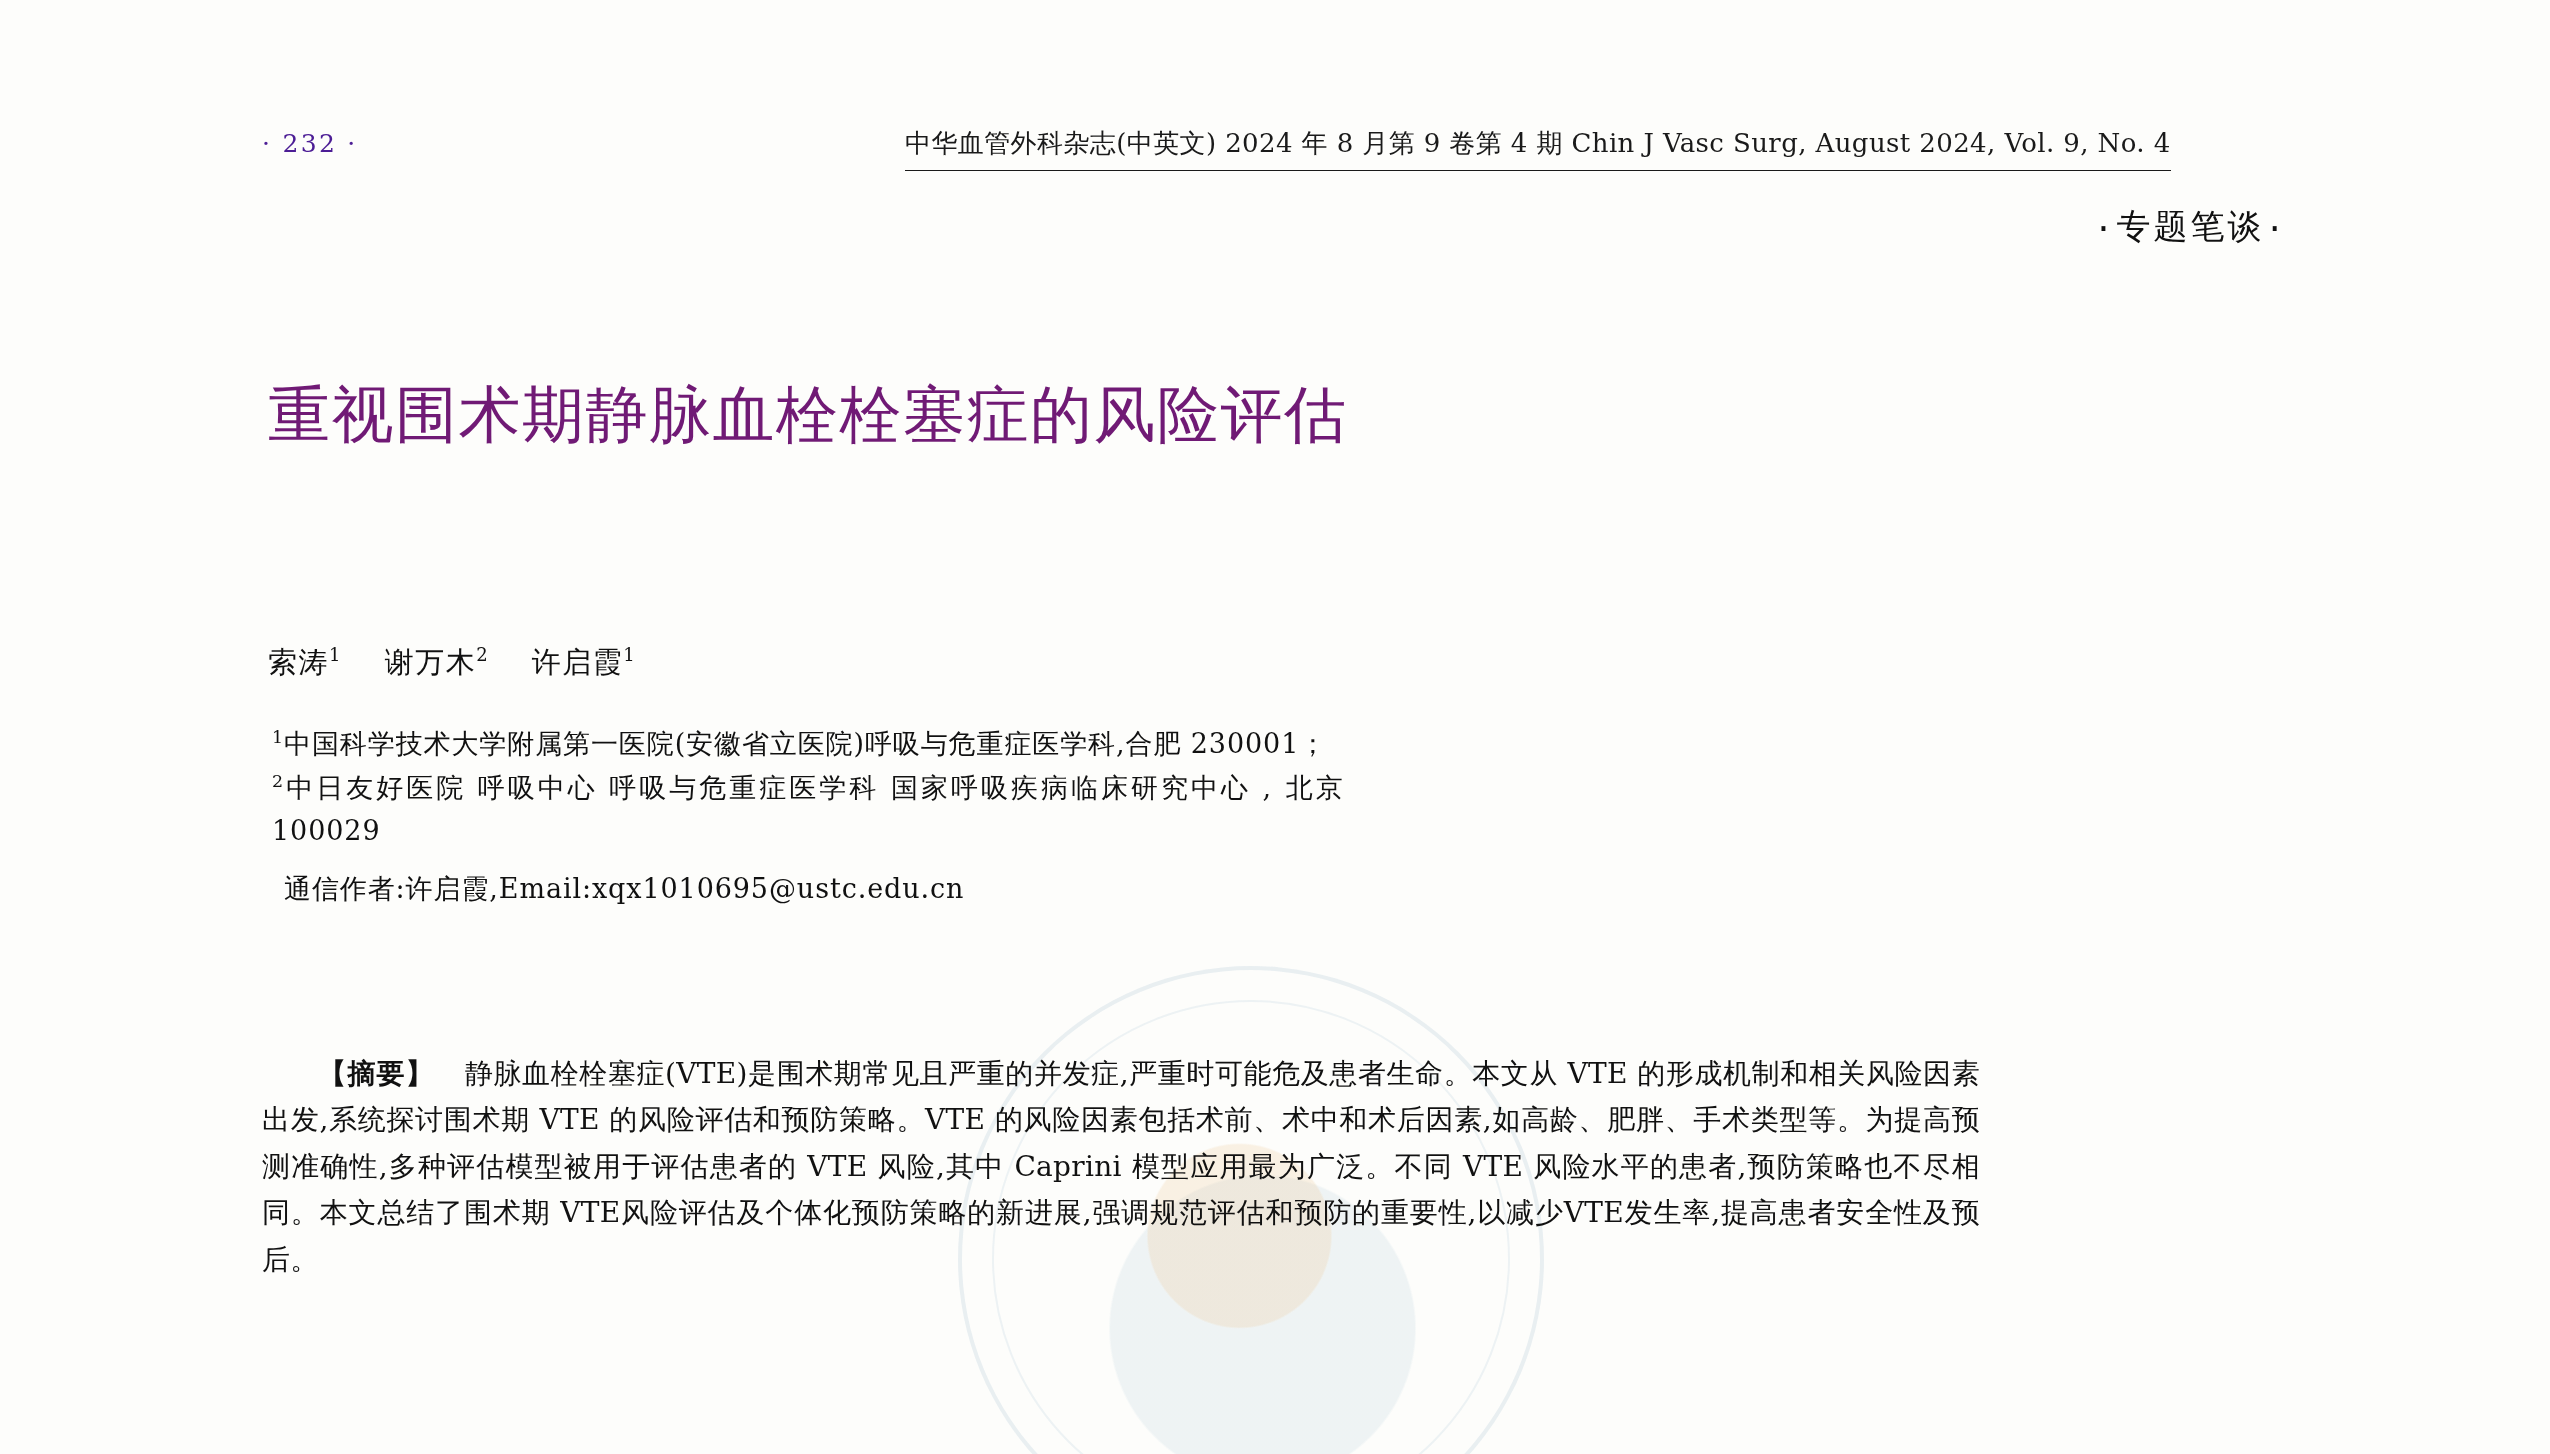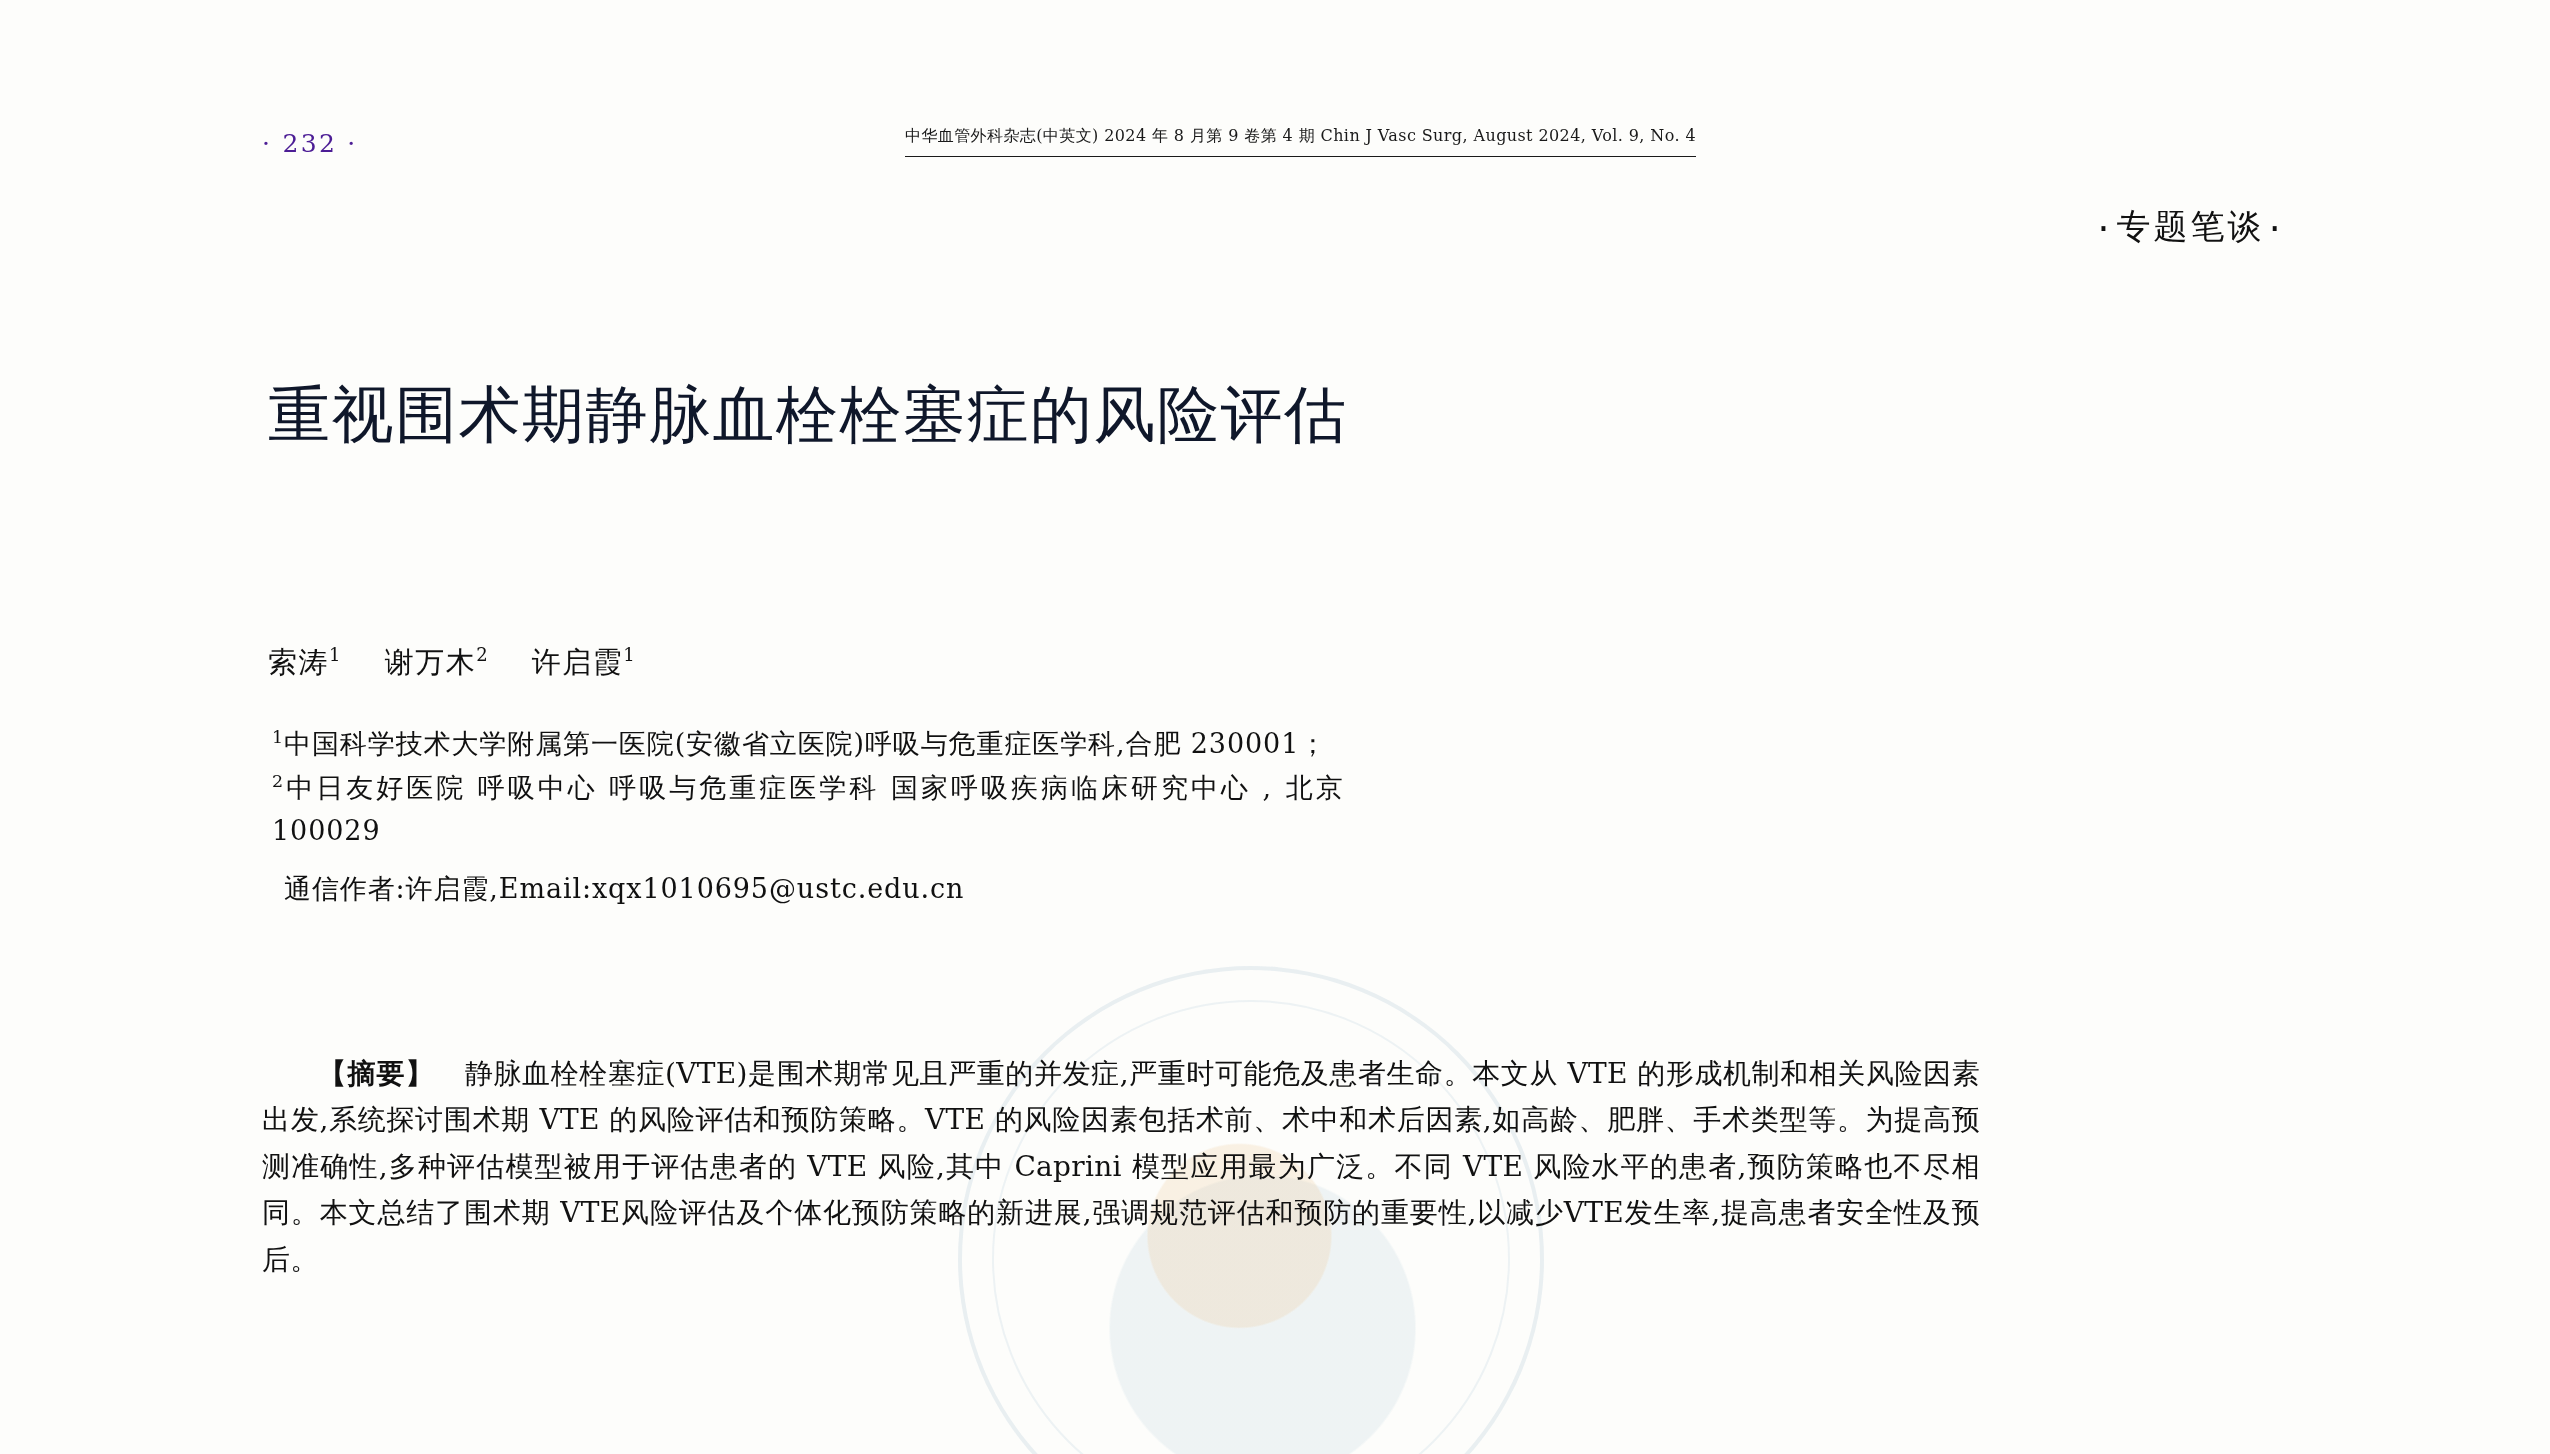--- a/index.html
+++ b/index.html
@@ -62,21 +62,21 @@
     font-size: 25px;
     letter-spacing: 2.3px;
     font-family: "DejaVu Serif", serif;
     color: #4c1d95;
     white-space: nowrap;
   }
   .runhead-center {
     position: absolute;
     left: 905px;
     top: 65px;
-    font-size: 16px;
+    font-size: 26px;
     color: #1a1a1a;
     white-space: nowrap;
     padding-bottom: 9px;
     border-bottom: 1.5px solid #1a1a1a;
     letter-spacing: 0.4px;
   }
 
   
   .column-label {
     position: absolute;
@@ -91,21 +91,21 @@
 
   
   .title {
     position: absolute;
     left: 268px;
     top: 333px;
     width: 1825px;
     font-size: 62px;
     line-height: 1.28;
     letter-spacing: 1.5px;
-    color: #0f172a;
+    color: #701a75;
     font-weight: 400;
   }
   .title-line { display: block; }
 
   
   .authors {
     position: absolute;
     left: 268px;
     top: 643px;
     width: 1749px;

